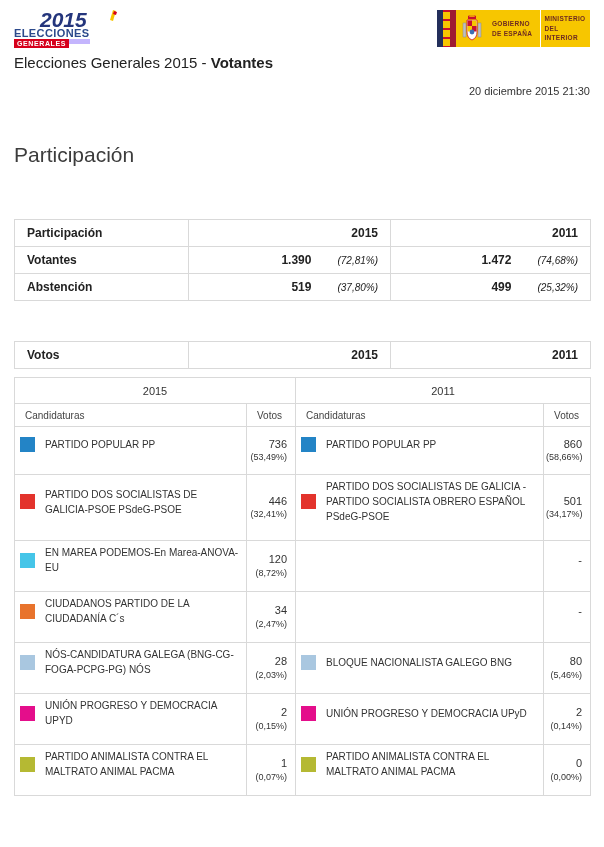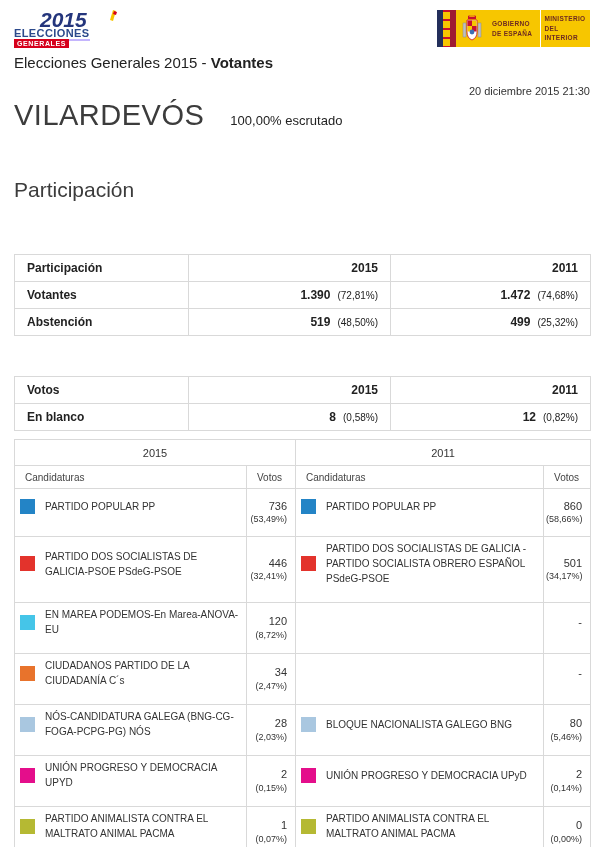--- a/index.html
+++ b/index.html
@@ -12,21 +12,21 @@
   .page { width:604px; position:relative; }
 
   
   .topbar { display:flex; justify-content:space-between; align-items:flex-start;
             padding:10px 14px 0 14px; height:48px; }
   .brand { position:relative; width:140px; height:38px; }
   .brand-year { position:absolute; left:26px; top:-2px; font-size:21px; font-weight:700;
                 color:#24357C; letter-spacing:0; font-style:italic; }
   .brand-pencil { position:absolute; left:92px; top:-2px; }
   .brand-elecciones { position:absolute; left:0; top:17px; font-size:11px; font-weight:700;
-                      color:#2C4A8C; letter-spacing:.4px; border-bottom:2px solid #c4b5fd; }
+                      color:#2C4A8C; letter-spacing:.4px; border-bottom:5px solid #c4b5fd; }
   .brand-generales { position:absolute; left:0; top:29px; background:#D6001C; color:#fff;
                      font-size:7px; font-weight:700; letter-spacing:.6px; padding:1px 3px; }
   .gov { display:flex; align-items:stretch; background:#F7C600; height:37px; width:153px; }
   .gov-flag { display:flex; width:19px; flex:none; }
   .gov-flag .f1 { width:6px; background:#232F5B; }
   .gov-flag .f2 { width:7px; background:repeating-linear-gradient(to bottom,#C8102E 0 2px,#F7C600 2px 9px); }
   .gov-flag .f3 { width:6px; background:#9E1B32; }
   .gov-arms { width:32px; flex:none; display:flex; align-items:center; justify-content:center; }
   .gov-cell { flex:1; display:flex; flex-direction:column; justify-content:center;
               padding-left:4px; }
@@ -48,21 +48,21 @@
   
   table { border-collapse:collapse; margin-left:14px; width:576px; table-layout:fixed; }
   .ptable { margin-top:52px; }
   .ptable2 { margin-top:40px; }
   .ptable td, .ptable th { border:1px solid #d9d9d9; height:27px; font-size:12px; color:#222;
                            vertical-align:middle; }
   .ptable .lab { text-align:left; font-weight:700; padding-left:12px; }
   .ptable .yr  { text-align:right; font-weight:700; padding-right:12px; }
   .ptable .val { text-align:right; padding-right:12px; }
   .ptable .num { font-weight:700; font-size:12px; }
-  .ptable .pct { font-size:10px; margin-left:7px; font-weight:400; }
+  .ptable .pct { font-size:10px; margin-left:26px; font-weight:400;font-style:italic; }
 
   
   .rtable { margin-top:8px; }
   .rtable td, .rtable th { border:1px solid #d9d9d9; vertical-align:middle; }
   .rtable th.year { height:26px; font-size:11px; font-weight:400; color:#333; text-align:center; }
   .rtable th.sub  { height:23px; font-size:10px; font-weight:400; color:#444; text-align:left;
                     padding-left:10px; }
   .rtable td.cand { padding:4px 4px 16px 5px; }
   .cand-inner { display:flex; align-items:center; gap:10px; min-height:27px; }
   .swatch { width:15px; height:15px; flex:none; }
@@ -119,24 +119,20 @@
       </div>
     </div>
   </div>
 
   <div class="page-title">
     <span>Elecciones Generales 2015 - </span><span class="bold">Votantes</span>
   </div>
 
   <div class="date-line">20 diciembre 2015 21:30</div>
 
-  <div class="muni-line">
-    <span class="muni-name">VILARDEVÓS</span>
-    <span class="muni-scrutiny">100,00% escrutado</span>
-  </div>
 
   <div class="section-heading h-part">Participación</div>
 
   <table class="ptable">
     <colgroup>
         <col style="width:174px">
         <col style="width:202px">
         <col style="width:200px">
       </colgroup>
     <tbody>
@@ -145,43 +141,38 @@
       <td class="yr">2015</td>
       <td class="yr">2011</td>
     </tr>
     <tr>
       <td class="lab">Votantes</td>
       <td class="val"><span class="num">1.390</span><span class="pct">(72,81%)</span></td>
       <td class="val"><span class="num">1.472</span><span class="pct">(74,68%)</span></td>
     </tr>
     <tr>
       <td class="lab">Abstención</td>
-      <td class="val"><span class="num">519</span><span class="pct">(48,50%)</span></td>
+      <td class="val"><span class="num">519</span><span class="pct">(37,80%)</span></td>
       <td class="val"><span class="num">499</span><span class="pct">(25,32%)</span></td>
     </tr>
   </tbody>
     </table>
 
   <table class="ptable ptable2">
     <colgroup>
         <col style="width:174px">
         <col style="width:202px">
         <col style="width:200px">
       </colgroup>
     <tbody>
         <tr>
       <td class="lab">Votos</td>
       <td class="yr">2015</td>
       <td class="yr">2011</td>
     </tr>
-    <tr>
-      <td class="lab">En blanco</td>
-      <td class="val"><span class="num">8</span><span class="pct">(0,58%)</span></td>
-      <td class="val"><span class="num">12</span><span class="pct">(0,82%)</span></td>
-    </tr>
   </tbody>
     </table>
 
 
   <table class="rtable">
     <colgroup>
         <col style="width:232px">
         <col style="width:49px">
         <col style="width:248px">
         <col style="width:47px">

